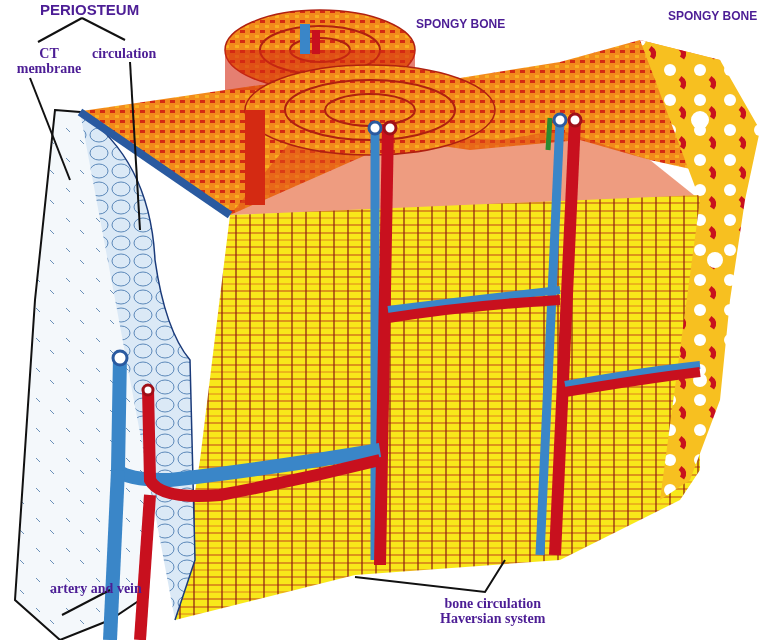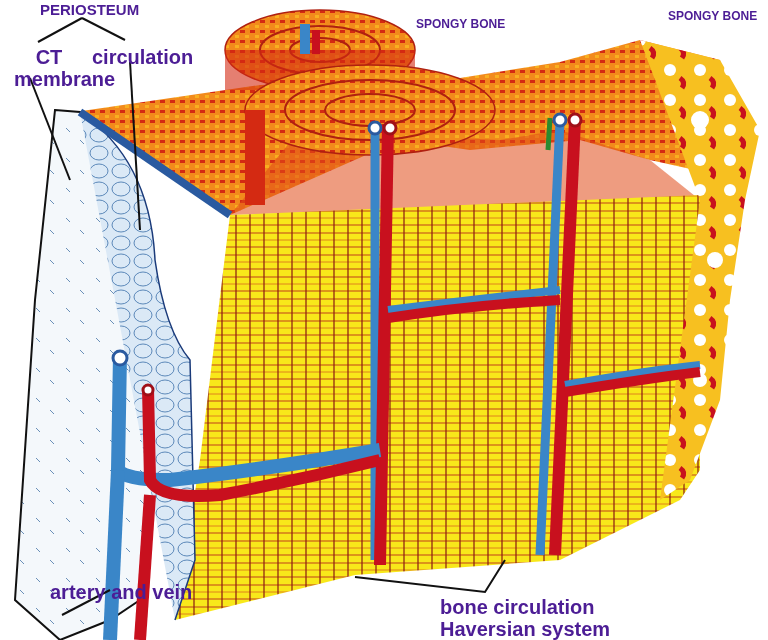--- a/index.html
+++ b/index.html
@@ -1,20 +1,20 @@
 <!DOCTYPE html>
 <html><head>
   <meta charset="utf-8">
   <style>
     html, body { margin: 0; padding: 0; background: #ffffff; }
     body { width: 768px; height: 640px; position: relative; overflow: hidden; font-family: "Liberation Sans", sans-serif; }
     #diagram { position: absolute; left: 0; top: 0; width: 768px; height: 640px; }
     .label { position: absolute; font-family: "Liberation Sans", sans-serif; font-weight: bold; color: #4c1d95; white-space: nowrap; line-height: 1.1; }
     .lbl-lg { font-size: 15px; }
-    .lbl-md { font-size: 20px; }
+    .lbl-md { font-size: 14px; font-family: Liberation Serif, serif; }
     .lbl-sm { font-size: 12px; }
     .center { text-align: center; }
   </style>
 </head>
 <body>
 
 <svg id="diagram" viewBox="0 0 768 640" xmlns="http://www.w3.org/2000/svg">
   <defs>
     <pattern id="lamellae" width="14" height="22" patternUnits="userSpaceOnUse">
       <rect width="14" height="22" fill="#f8e81a"></rect>
@@ -120,16 +120,16 @@
 
 <div class="label lbl-lg center" style="left:40px; top:2px;">PERIOSTEUM</div>
 <div class="label lbl-md center" style="left:14px; top:46px; width:70px;">
   <div>CT</div>
   <div>membrane</div>
 </div>
 <div class="label lbl-md" style="left:92px; top:46px;">circulation</div>
 <div class="label lbl-sm" style="left:416px; top:18px;">SPONGY BONE</div>
 <div class="label lbl-sm" style="left:668px; top:10px;">SPONGY BONE</div>
 <div class="label lbl-md" style="left:8px; top:581px;margin-left:42px;">artery and vein</div>
-<div class="label lbl-md" style="left:440px; top:596px;">
+<div class="label lbl-md" style="left:440px; top:596px;text-align:center;">
   <div>bone circulation</div>
   <div>Haversian system</div>
 </div>
 
 </body></html>

